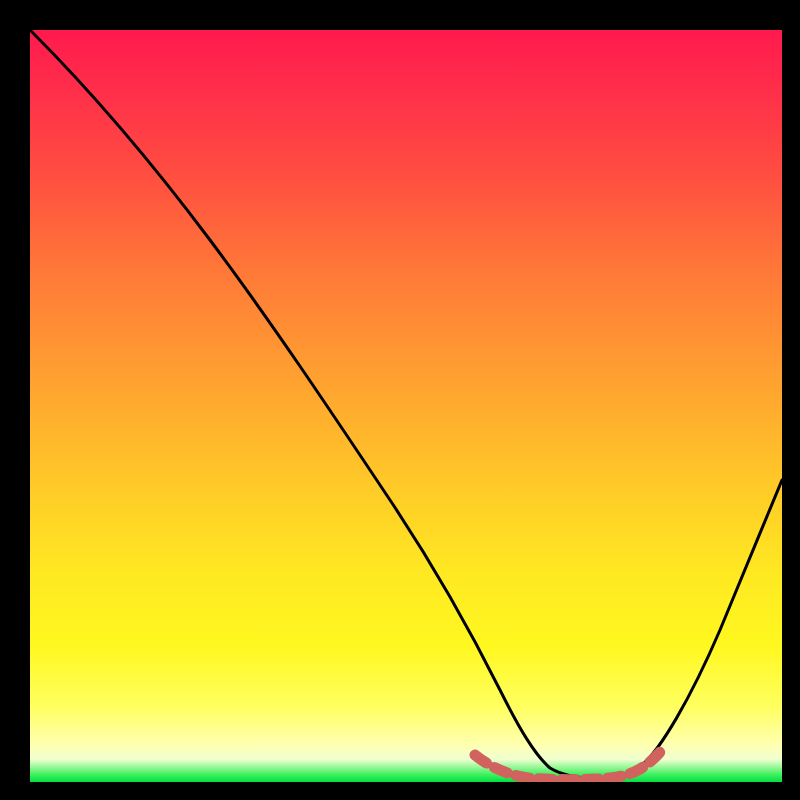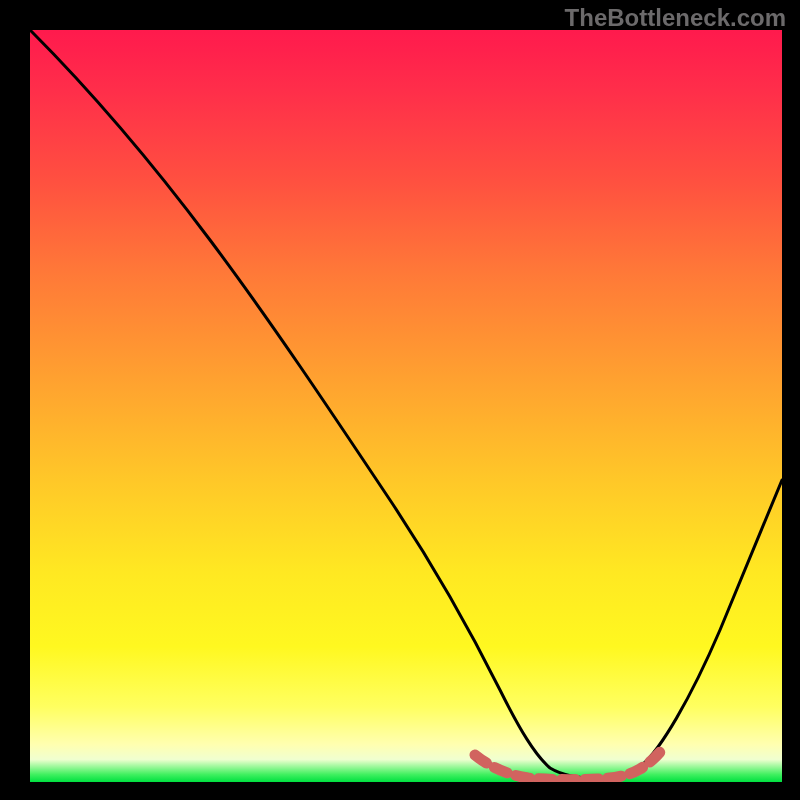--- a/index.html
+++ b/index.html
@@ -51,21 +51,20 @@
     position: absolute;
     inset: 0;
     width: 100%;
     height: 100%;
   }
 </style>
 </head>
 <body>
 
 <div class="frame">
-  <div class="watermark">TheBottleneck.com</div>
 
   <div class="plot">
     <div class="gradient"></div>
 
     <svg class="curve" viewBox="0 0 752 752" preserveAspectRatio="none">
       <path d="M 0 0
                C 60 60, 120 130, 180 210
                C 240 290, 300 380, 360 470
                C 400 530, 440 600, 470 660
                C 490 700, 505 725, 520 738

